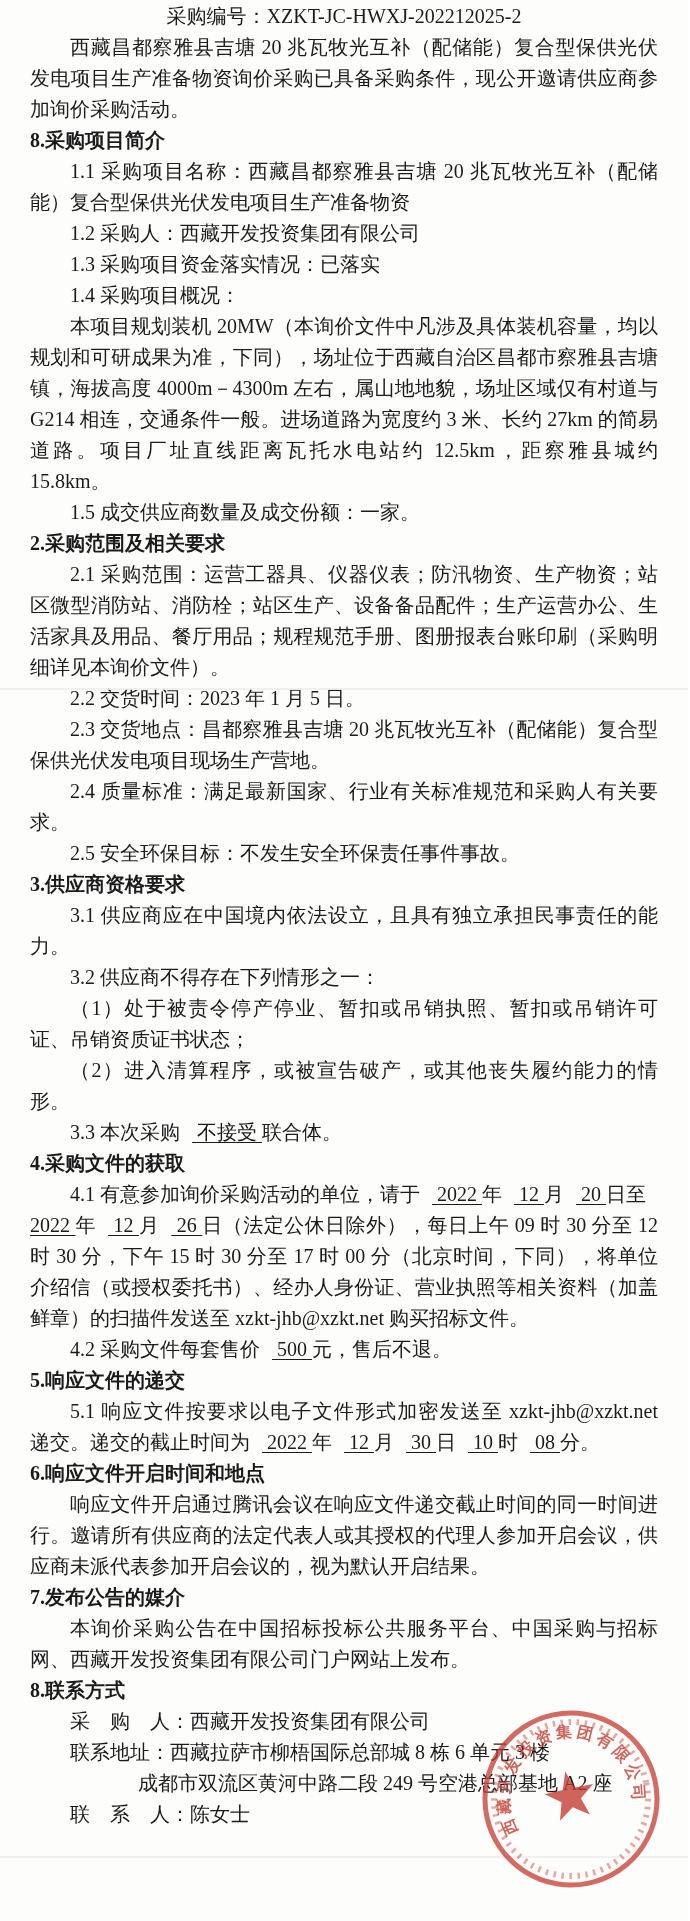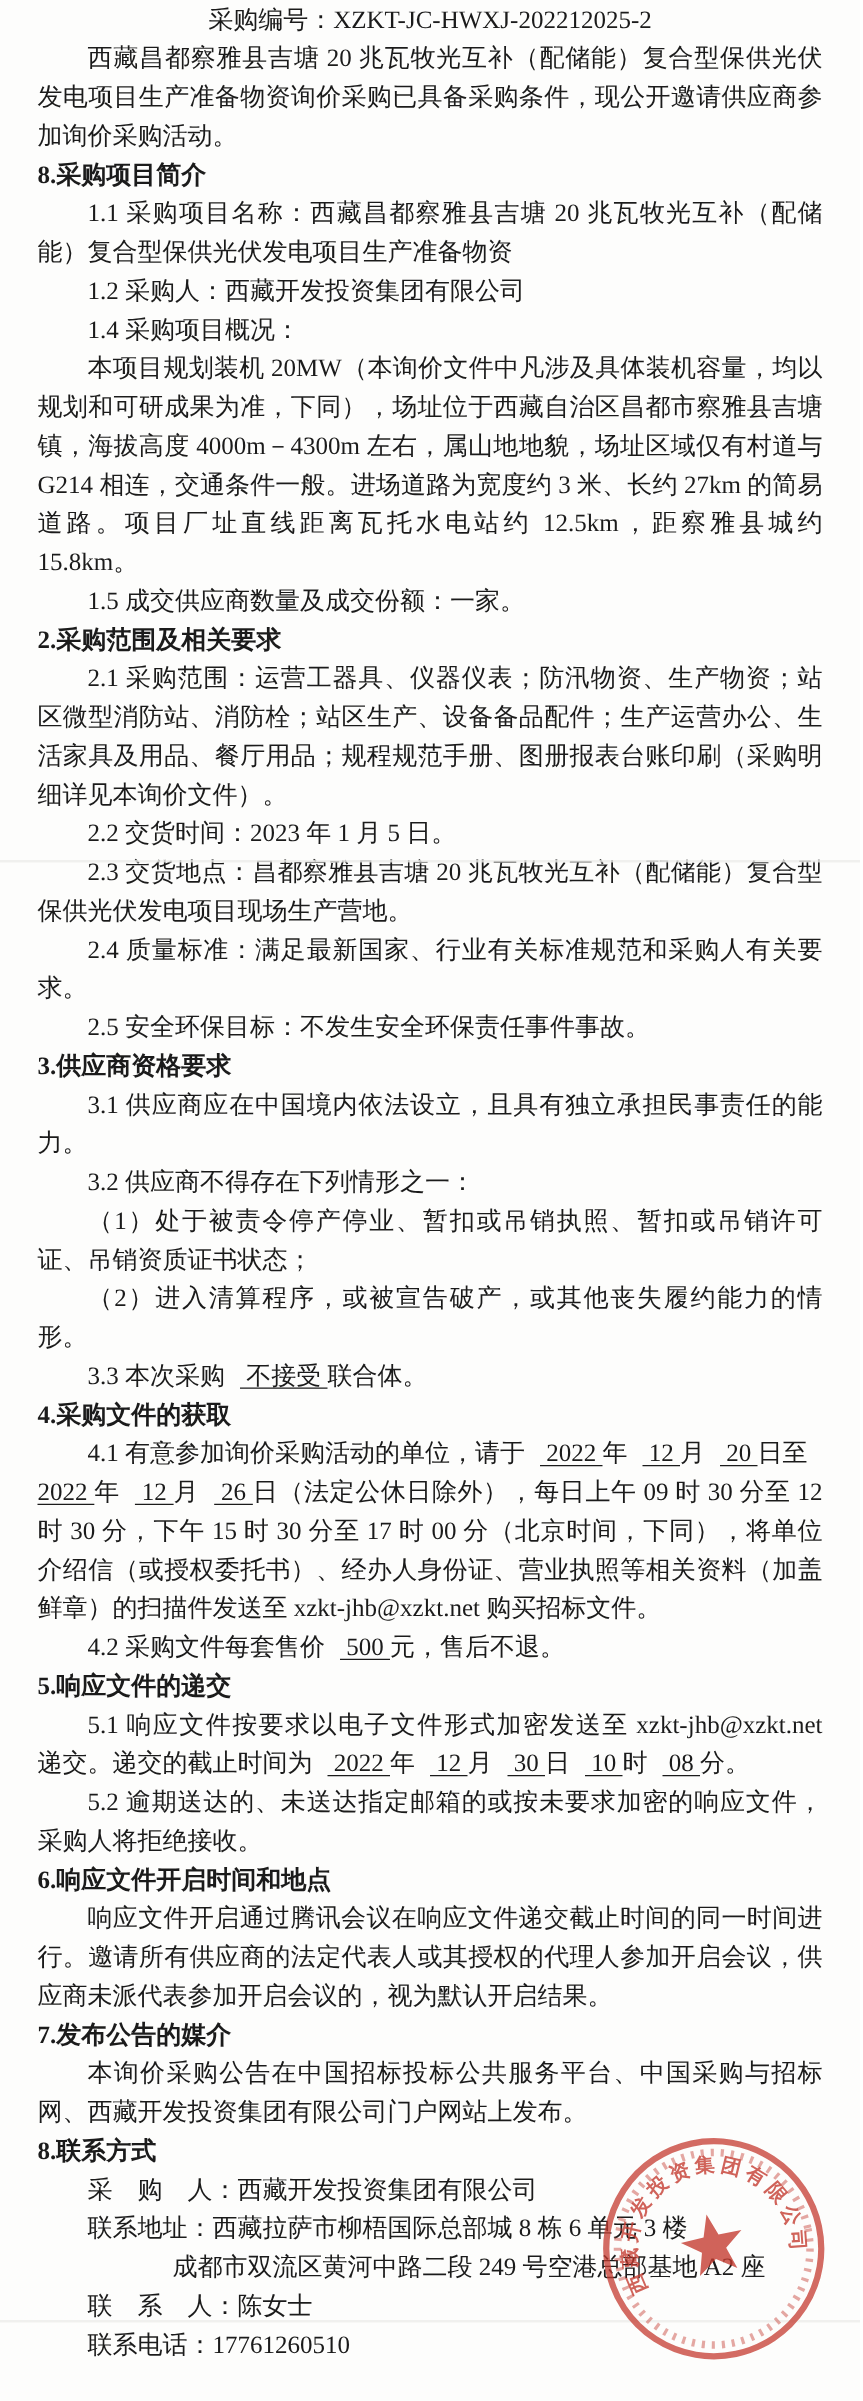--- a/index.html
+++ b/index.html
@@ -49,51 +49,50 @@
 <body>
 
 <div class="page">
 
   <div class="doc">
       <div class="blk center"><span>采购编号：XZKT-JC-HWXJ-202212025-2</span></div>
       <div class="blk para"><span>西藏昌都察雅县吉塘 20 兆瓦牧光互补（配储能）复合型保供光伏发电项目生产准备物资询价采购已具备采购条件，现公开邀请供应商参加询价采购活动。</span></div>
       <div class="blk heading"><span>8.采购项目简介</span></div>
       <div class="blk para"><span>1.1 采购项目名称：西藏昌都察雅县吉塘 20 兆瓦牧光互补（配储能）复合型保供光伏发电项目生产准备物资</span></div>
       <div class="blk para"><span>1.2 采购人：西藏开发投资集团有限公司</span></div>
+      <div class="blk para"><span>1.3 采购项目资金落实情况：已落实</span></div>
       <div class="blk para"><span>1.4 采购项目概况：</span></div>
       <div class="blk para"><span>本项目规划装机 20MW（本询价文件中凡涉及具体装机容量，均以规划和可研成果为准，下同），场址位于西藏自治区昌都市察雅县吉塘镇，海拔高度 4000m－4300m 左右，属山地地貌，场址区域仅有村道与 G214 相连，交通条件一般。进场道路为宽度约 3 米、长约 27km 的简易道路。项目厂址直线距离瓦托水电站约 12.5km，距察雅县城约 15.8km。</span></div>
       <div class="blk para"><span>1.5 成交供应商数量及成交份额：一家。</span></div>
       <div class="blk heading"><span>2.采购范围及相关要求</span></div>
       <div class="blk para"><span>2.1 采购范围：运营工器具、仪器仪表；防汛物资、生产物资；站区微型消防站、消防栓；站区生产、设备备品配件；生产运营办公、生活家具及用品、餐厅用品；规程规范手册、图册报表台账印刷（采购明细详见本询价文件）。</span></div>
       <div class="blk para"><span>2.2 交货时间：2023 年 1 月 5 日。</span></div>
       <div class="blk para"><span>2.3 交货地点：昌都察雅县吉塘 20 兆瓦牧光互补（配储能）复合型保供光伏发电项目现场生产营地。</span></div>
       <div class="blk para"><span>2.4 质量标准：满足最新国家、行业有关标准规范和采购人有关要求。</span></div>
       <div class="blk para"><span>2.5 安全环保目标：不发生安全环保责任事件事故。</span></div>
       <div class="blk heading"><span>3.供应商资格要求</span></div>
       <div class="blk para"><span>3.1 供应商应在中国境内依法设立，且具有独立承担民事责任的能力。</span></div>
       <div class="blk para"><span>3.2 供应商不得存在下列情形之一：</span></div>
       <div class="blk para"><span>（1）处于被责令停产停业、暂扣或吊销执照、暂扣或吊销许可证、吊销资质证书状态；</span></div>
       <div class="blk para"><span>（2）进入清算程序，或被宣告破产，或其他丧失履约能力的情形。</span></div>
       <div class="blk para"><span>3.3 本次采购</span><span class="u"> 不接受 </span><span>联合体。</span></div>
       <div class="blk heading"><span>4.采购文件的获取</span></div>
       <div class="blk para"><span>4.1 有意参加询价采购活动的单位，请于</span><span class="u"> 2022 </span><span>年</span><span class="u"> 12 </span><span>月</span><span class="u"> 20 </span><span>日至</span><span class="u"> 2022 </span><span>年</span><span class="u"> 12 </span><span>月</span><span class="u"> 26 </span><span>日（法定公休日除外），每日上午 09 时 30 分至 12 时 30 分，下午 15 时 30 分至 17 时 00 分（北京时间，下同），将单位介绍信（或授权委托书）、经办人身份证、营业执照等相关资料（加盖鲜章）的扫描件发送至 xzkt-jhb@xzkt.net 购买招标文件。</span></div>
       <div class="blk para"><span>4.2 采购文件每套售价</span><span class="u"> 500 </span><span>元，售后不退。</span></div>
       <div class="blk heading"><span>5.响应文件的递交</span></div>
       <div class="blk para"><span>5.1 响应文件按要求以电子文件形式加密发送至 xzkt-jhb@xzkt.net 递交。递交的截止时间为</span><span class="u"> 2022 </span><span>年</span><span class="u"> 12 </span><span>月</span><span class="u"> 30 </span><span>日</span><span class="u"> 10 </span><span>时</span><span class="u"> 08 </span><span>分。</span></div>
-      <div class="blk para"><span>5.2 逾期送达的、未送达指定邮箱的或按未要求加密的响应文件，采购人将拒绝接收。</span></div>
       <div class="blk heading"><span>6.响应文件开启时间和地点</span></div>
       <div class="blk para"><span>响应文件开启通过腾讯会议在响应文件递交截止时间的同一时间进行。邀请所有供应商的法定代表人或其授权的代理人参加开启会议，供应商未派代表参加开启会议的，视为默认开启结果。</span></div>
       <div class="blk heading"><span>7.发布公告的媒介</span></div>
       <div class="blk para"><span>本询价采购公告在中国招标投标公共服务平台、中国采购与招标网、西藏开发投资集团有限公司门户网站上发布。</span></div>
       <div class="blk heading"><span>8.联系方式</span></div>
       <div class="blk contact"><span>采　购　人：西藏开发投资集团有限公司</span></div>
       <div class="blk contact"><span>联系地址：西藏拉萨市柳梧国际总部城 8 栋 6 单元 3 楼</span></div>
       <div class="blk contact2"><span>成都市双流区黄河中路二段 249 号空港总部基地 A2 座</span></div>
       <div class="blk contact"><span>联　系　人：陈女士</span></div>
-      <div class="blk contact"><span>联系电话：17761260510</span></div>
     </div>
 
   <div class="streak s1"></div>
   <div class="streak s2"></div>
 
   <div class="stamp">
     <svg viewBox="0 0 190 190" xmlns="http://www.w3.org/2000/svg">
       <circle cx="95" cy="95" r="86" fill="none" stroke="#c43a2f" stroke-width="5" opacity="0.85"></circle>
       <circle cx="95" cy="95" r="77" fill="none" stroke="#c43a2f" stroke-width="6" stroke-dasharray="2.5 5.5" opacity="0.5"></circle>
       <path id="sealArc" d="M 36.7 116.2 A 62 62 0 1 1 153.3 116.2" fill="none"></path>

